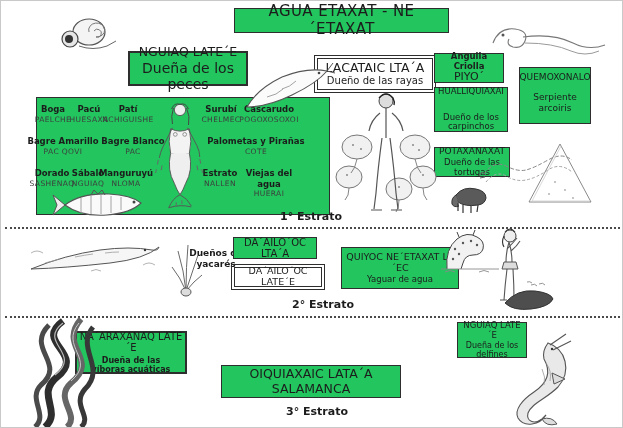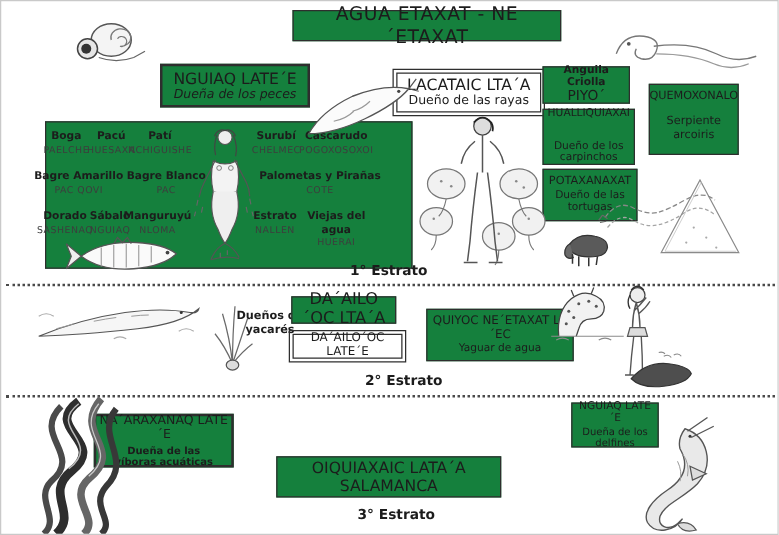--- a/index.html
+++ b/index.html
@@ -1,18 +1,18 @@
 <!DOCTYPE html>
 <html><head>
 <meta charset="utf-8">
 <style>
   html,body{margin:0;padding:0;background:#eee;}
   .page{position:relative;width:623px;height:428px;background:#fff;border:1px solid #c9c9c9;
         font-family:"DejaVu Sans",sans-serif;color:#1c1c1c;overflow:hidden;box-sizing:border-box;}
-  .bx{position:absolute;background:#15803d;border:1px solid #2e2e2e;display:flex;flex-direction:column;
+  .bx{position:absolute;background:#22c55e;border:1px solid #2e2e2e;display:flex;flex-direction:column;
       align-items:center;justify-content:center;text-align:center;box-sizing:border-box;padding:1px 2px;}
   .bx--b15{border-width:1.5px}
   .bx--b2{border-width:2px}
   .bx--dbl{outline:1px solid #2e2e2e;outline-offset:2px;background:#fff;}
   .nm{line-height:1.15}
   .rl{line-height:1.15}
   .dotline{position:absolute;height:0;border-top:2px dotted #4a4a4a;}
   .estrato{position:absolute;font-weight:bold;font-size:11px;text-align:center;}
   .fish{position:absolute;text-align:center;line-height:1.25;}
   .fish .es{display:block;font-weight:bold;font-size:8.5px;}
@@ -39,21 +39,21 @@
 
   <svg class="ill" style="left:478px;top:14px;" width="132" height="46" viewBox="0 0 132 46">
     <path d="M14 28 q6 -16 22 -14 q14 2 10 12 q-3 8 -12 6 q-7 -2 -4 -8" fill="none" stroke="#777" stroke-width="1.1"></path>
     <path d="M44 22 q30 -4 50 6 q16 8 32 2" fill="none" stroke="#777" stroke-width="1.1"></path>
     <path d="M46 28 q28 0 46 8 q14 6 28 0" fill="none" stroke="#9a9a9a" stroke-width="1"></path>
     <circle cx="24" cy="20" r="1.5" fill="#555"></circle>
   </svg>
 
   <div class="bx bx--b2" style="left:127px;top:50px;width:120px;height:35px;">
     <div class="nm" style="font-size:12.5px;">NGUIAQ LATE´E</div>
-    <div class="rl" style="font-size:10px;font-style:italic;">Dueña de los peces</div>
+    <div class="rl" style="font-size:14px;">Dueña de los peces</div>
   </div>
 
   <div class="bx bx--dbl" style="left:316px;top:57px;width:116px;height:32px;">
     <div class="nm" style="font-size:12.5px;">LACATAIC LTA´A</div>
     <div class="rl" style="font-size:10px;">Dueño de las rayas</div>
   </div>
 
   <div class="bx" style="left:433px;top:52px;width:70px;height:30px;">
     <div class="nm" style="font-size:8.5px;font-weight:bold;">Anguila Criolla</div>
     <div class="rl" style="font-size:11px;">PIYO´</div>
@@ -62,21 +62,21 @@
   <div class="bx" style="left:518px;top:66px;width:72px;height:57px;justify-content:flex-start;padding-top:4px;">
     <div class="nm" style="font-size:9px;">QUEMOXONALO</div>
     <div class="rl" style="font-size:9px;margin-top:10px;">Serpiente arcoiris</div>
   </div>
 
   <div class="bx" style="left:433px;top:86px;width:74px;height:45px;">
     <div class="nm" style="font-size:8.5px;">HUALLIQUIAXAI</div>
     <div class="rl" style="font-size:8.5px;margin-top:16px;">Dueño de los carpinchos</div>
   </div>
 
-  <div class="bx" style="left:433px;top:134px;width:76px;height:42px;">
+  <div class="bx" style="left:433px;top:146px;width:76px;height:30px;">
     <div class="nm" style="font-size:9px;">POTAXANAXAT</div>
     <div class="rl" style="font-size:8.5px;margin-top:2px;">Dueño de las tortugas</div>
   </div>
 
   <div class="bx bx--b15" style="left:35px;top:96px;width:294px;height:118px;"></div>
 
   <div class="fish" style="left:28px;top:103px;width:48px;">
     <span class="es">Boga</span>
     <span class="qom">PAELCHE</span>
   </div>
@@ -215,21 +215,21 @@
   </svg>
 
   <svg class="ill" style="left:166px;top:228px;" width="38" height="68" viewBox="0 0 38 68">
     <path d="M19 62 q-2 -20 -8 -40 M19 62 q0 -24 2 -46 M19 62 q6 -18 12 -36 M19 62 q-6 -14 -14 -24 M19 62 q8 -10 16 -16" fill="none" stroke="#6a6a6a" stroke-width="1"></path>
     <ellipse cx="19" cy="63" rx="5" ry="4" fill="#ddd" stroke="#555" stroke-width="1"></ellipse>
   </svg>
 
   <div class="caption" style="left:183px;top:247px;width:64px;">Dueños de yacarés</div>
 
   <div class="bx" style="left:232px;top:236px;width:84px;height:22px;">
-    <div class="nm" style="font-size:13px;">DA´AILO´OC LTA´A</div>
+    <div class="nm" style="font-size:10px;">DA´AILO´OC LTA´A</div>
   </div>
 
   <div class="bx bx--dbl" style="left:233px;top:266px;width:88px;height:20px;">
     <div class="nm" style="font-size:9.5px;">DA´AILO´OC LATE´E</div>
   </div>
 
   <div class="bx bx--b15" style="left:340px;top:246px;width:118px;height:42px;">
     <div class="nm" style="font-size:9.5px;">QUIYOC NE´ETAXAT LE´EC</div>
     <div class="rl" style="font-size:8.5px;margin-top:1px;">Yaguar de agua</div>
   </div>

